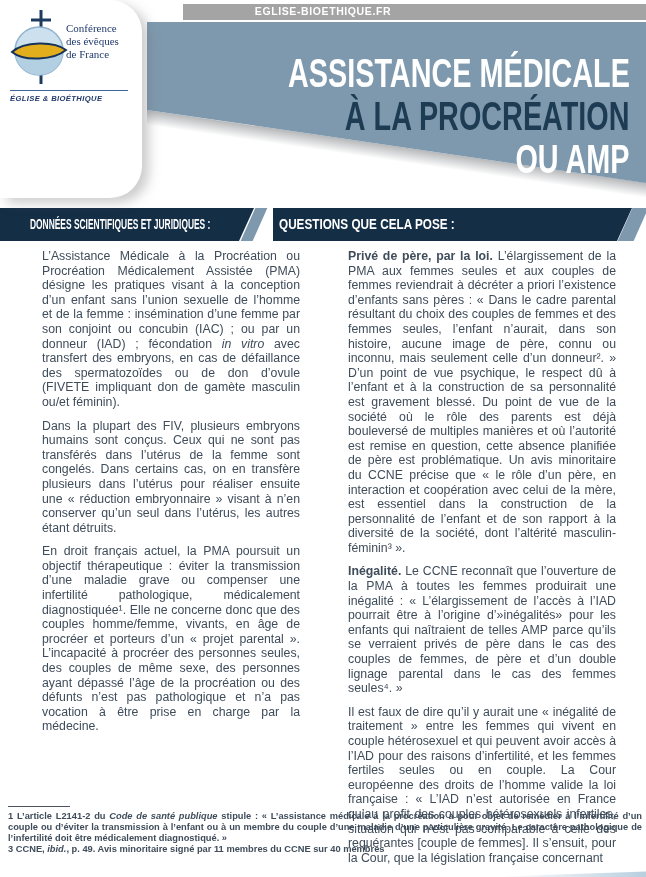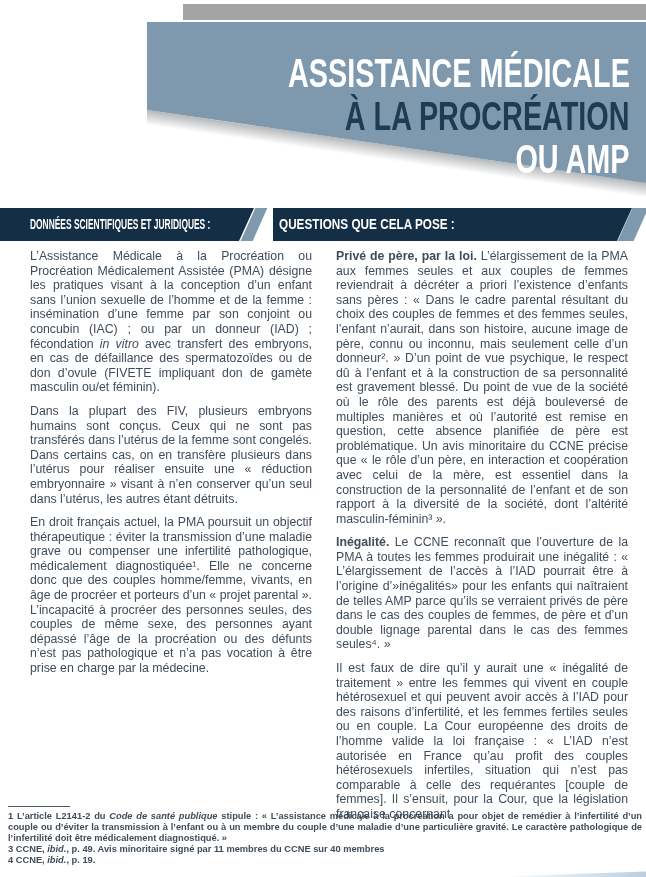--- a/index.html
+++ b/index.html
@@ -42,48 +42,66 @@
   .accent-right{left:625px;width:16px;}
   .band-text{position:absolute;top:208px;line-height:33px;font-size:14.5px;font-weight:bold;
         color:#ffffff;white-space:nowrap;transform-origin:0 50%;z-index:2;}
   .band-text-left{left:30px;transform:scaleX(.58);}
   .band-text-right{left:279px;transform:scaleX(.81);}
 
   
   .col{position:absolute;top:249px;color:#3f4c5a;}
   .col-left{left:30px;width:282px;}
   .col-right{left:336px;width:292px;}
-  .col p{margin:0 0 9px;font-size:12.3px;line-height:14.6px;text-align:justify;
+  .col p{margin:0 12px 9px;font-size:12.3px;line-height:14.6px;text-align:justify;
         overflow-wrap:break-word;}
   .lead{font-weight:bold;}
   .it{font-style:italic;}
 
   
   .fn-rule{position:absolute;left:8px;top:806px;width:62px;border-top:1px solid #4a5560;}
   .footnotes{position:absolute;left:8px;top:811px;width:634px;font-size:9.3px;
         line-height:10.9px;color:#3f4c5a;text-align:justify;}
   .footnotes p{margin:0;font-weight:bold;}
 
   .corner-sliver{position:absolute;left:500px;top:871px;width:146px;height:6px;
         background:linear-gradient(to right,rgba(185,207,223,0),#b9cfdf);
         clip-path:polygon(0 90%,100% 10%,100% 100%,0 100%);}
 </style>
 </head>
 <body>
 
 <div class="page">
 
   <div class="top-bar"></div>
+  <div class="top-bar-url">EGLISE-BIOETHIQUE.FR</div>
 
   <div class="banner-shadow"></div>
   <div class="banner"></div>
   <div class="title-line title-1">ASSISTANCE MÉDICALE</div>
   <div class="title-line title-2">À LA PROCRÉATION</div>
   <div class="title-line title-3">OU AMP</div>
 
+  <div class="logo-card">
+    <svg width="62" height="84" viewBox="0 0 62 84" style="position:absolute;left:8px;top:6px;">
+
+      <line x1="33" y1="4" x2="33" y2="78" stroke="#1d3a5f" stroke-width="3"></line>
+      <line x1="23" y1="14" x2="43" y2="14" stroke="#1d3a5f" stroke-width="3"></line>
+
+      <circle cx="31" cy="45" r="24" fill="#cde0ee" stroke="#8fb3cd" stroke-width="1.5"></circle>
+      <path d="M 7 45 A 24 24 0 0 0 55 45 Z" fill="#b3cfe2"></path>
+
+      <path d="M 4 46 C 16 35, 46 35, 58 44 C 46 54, 16 56, 4 46 Z" fill="#e3ae1b" stroke="#16345a" stroke-width="2"></path>
+    </svg>
+    <span class="org-line org-1">Conférence</span>
+    <span class="org-line org-2">des évêques</span>
+    <span class="org-line org-3">de France</span>
+    <div class="logo-divider"></div>
+    <span class="logo-subtitle">ÉGLISE &amp; BIOÉTHIQUE</span>
+  </div>
 
   <div class="band band-left"></div>
   <div class="accent accent-left"></div>
   <div class="band-text band-text-left">DONNÉES SCIENTIFIQUES ET JURIDIQUES :</div>
 
   <div class="band band-right"></div>
   <div class="accent accent-right"></div>
   <div class="band-text band-text-right">QUESTIONS QUE CELA POSE :</div>
 
   <div class="col col-left">
@@ -95,18 +113,17 @@
   <div class="col col-right">
     <p><span class="lead">Privé de père, par la loi.</span><span> L’élargissement de la PMA aux femmes seules et aux couples de femmes reviendrait à décréter a priori l’existence d’enfants sans pères : « Dans le cadre parental résultant du choix des couples de femmes et des femmes seules, l’enfant n’aurait, dans son histoire, aucune image de père, connu ou inconnu, mais seulement celle d’un donneur². » D’un point de vue psychique, le respect dû à l’enfant et à la construction de sa personnalité est gravement blessé. Du point de vue de la société où le rôle des parents est déjà bouleversé de multiples manières et où l’autorité est remise en question, cette absence planifiée de père est problématique. Un avis minoritaire du CCNE précise que « le rôle d’un père, en interaction et coopération avec celui de la mère, est essentiel dans la construction de la personnalité de l’enfant et de son rapport à la diversité de la société, dont l’altérité masculin-féminin³ ».</span></p>
     <p><span class="lead">Inégalité.</span><span> Le CCNE reconnaît que l’ouverture de la PMA à toutes les femmes produirait une inégalité : « L’élargissement de l’accès à l’IAD pourrait être à l’origine d’»inégalités» pour les enfants qui naîtraient de telles AMP parce qu’ils se verraient privés de père dans le cas des couples de femmes, de père et d’un double lignage parental dans le cas des femmes seules⁴. »</span></p>
     <p>Il est faux de dire qu’il y aurait une « inégalité de traitement » entre les femmes qui vivent en couple hétérosexuel et qui peuvent avoir accès à l’IAD pour des raisons d’infertilité, et les femmes fertiles seules ou en couple. La Cour européenne des droits de l’homme valide la loi française : « L’IAD n’est autorisée en France qu’au profit des couples hétérosexuels infertiles, situation qui n’est pas comparable à celle des requérantes [couple de femmes]. Il s’ensuit, pour la Cour, que la législation française concernant</p>
   </div>
 
   <div class="fn-rule"></div>
   <div class="footnotes">
     <p><span>1 L’article L2141-2 du </span><span class="it">Code de santé publique</span><span> stipule : « L’assistance médicale à la procréation a pour objet de remédier à l’infertilité d’un couple ou d’éviter la transmission à l’enfant ou à un membre du couple d’une maladie d’une particulière gravité. Le caractère pathologique de l’infertilité doit être médicalement diagnostiqué. »</span></p>
     <p><span>3 CCNE, </span><span class="it">ibid.</span><span>, p. 49. Avis minoritaire signé par 11 membres du CCNE sur 40 membres</span></p>
-    <p><span>4 CCNE, </span><span class="it">ibid.</span><span>, p. 19.</span></p>
   </div>
 
   <div class="corner-sliver"></div>
 
 </div>
 
 </body></html>

